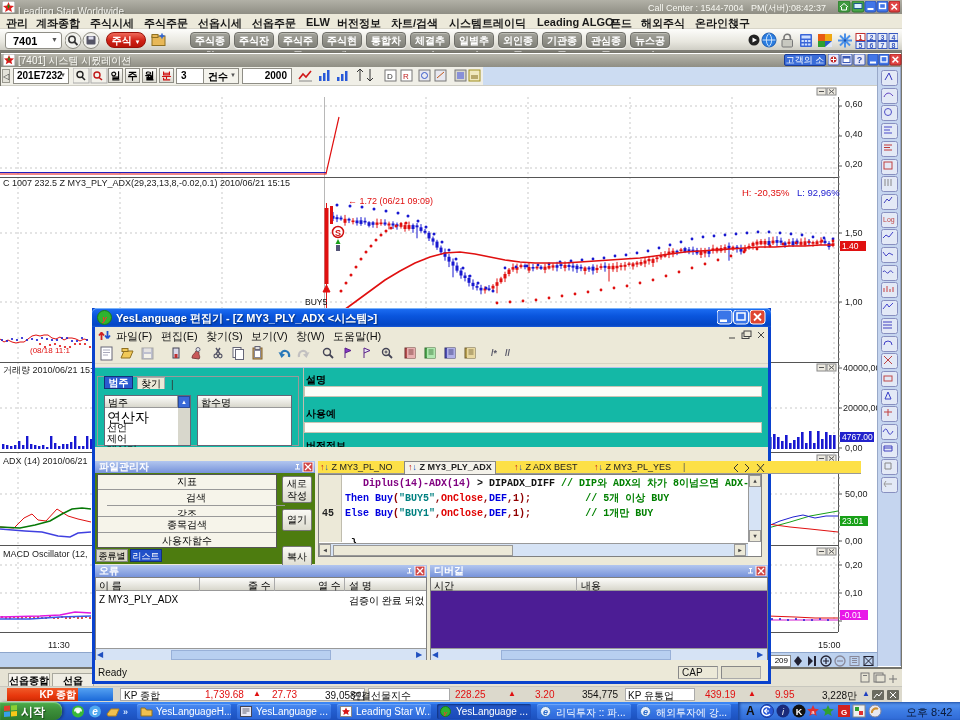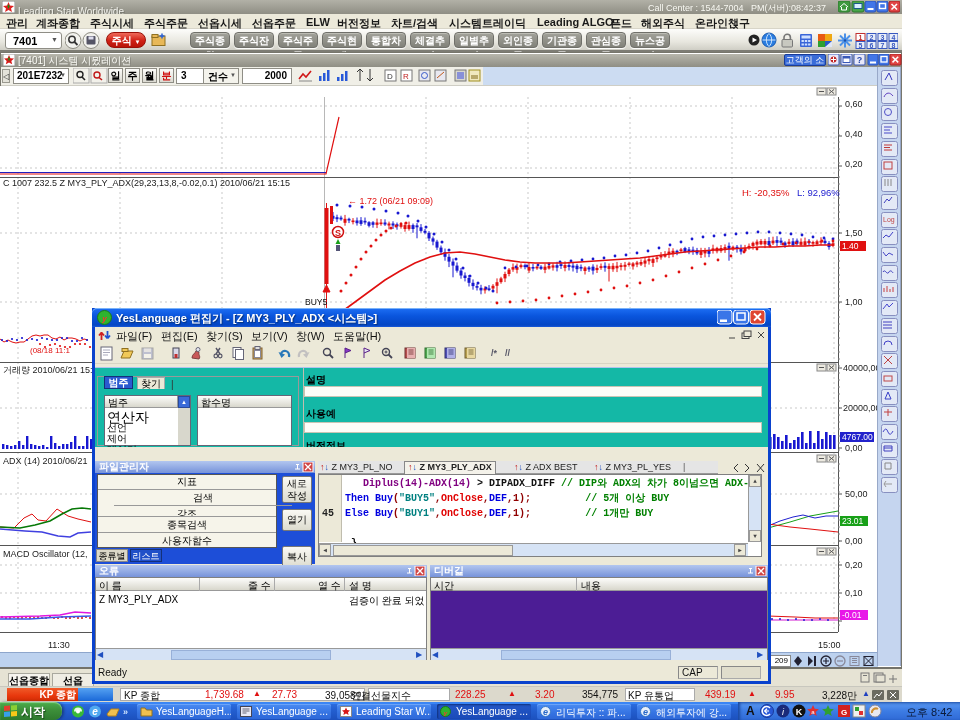--- a/index.html
+++ b/index.html
@@ -1011,36 +1011,36 @@
     <span class="abs" style="left:211px;top:71px;font-size:10px;font-weight:bold">버전정보</span>
   </div>
 
   <div class="abs phead" style="left:95px;top:461px;width:220px">파일관리자
     <svg class="abs" style="left:197px;top:1px" width="22" height="10">
         <path d="M3 7 h5 M5.5 7 V2.5 M4 2.5 h3" stroke="#fff" fill="none"></path>
         <rect x="11" y="0" width="10" height="10" fill="#d04545" stroke="#fff"></rect>
         <path d="M13 2 l6 6 M19 2 l-6 6" stroke="#fff" stroke-width="1.3"></path>
       </svg>
   </div>
-  <div class="abs" style="left:95px;top:473px;width:220px;height:91px;background:#1d4ed8">
+  <div class="abs" style="left:95px;top:473px;width:220px;height:91px;background:#4d7c0f">
     <div class="abs" style="left:2px;top:1px;width:180px;height:74px;background:#f6f4ea;border:1px solid #555">
       <div class="abs" style="left:0;top:0;width:178px;height:15px;border-bottom:1px solid #999;font-size:10px;text-align:center;line-height:14px">지표</div>
-      <div class="abs" style="left:16px;top:16px;width:178px;height:15px;border-bottom:1px solid #999;font-size:10px;text-align:center;line-height:14px">검색</div>
+      <div class="abs" style="left:9px;top:16px;width:178px;height:15px;border-bottom:1px solid #999;font-size:10px;text-align:center;line-height:14px">검색</div>
       <div class="abs" style="left:0;top:32px;width:178px;height:10px;border-bottom:1px solid #999;font-size:10px;text-align:center;line-height:13px;overflow:hidden">강조</div>
       <div class="abs" style="left:0;top:43px;width:178px;height:15px;border-bottom:1px solid #999;font-size:10px;text-align:center;line-height:14px">종목검색</div>
       <div class="abs" style="left:0;top:59px;width:178px;height:14px;font-size:10px;text-align:center;line-height:13px">사용자함수</div>
     </div>
     <span class="abs" style="left:187px;top:3px;width:30px;height:27px;background:linear-gradient(#faf9f4,#dddccf);border:1px solid #777;border-radius:2px;font-size:10px;text-align:center;line-height:12px;padding-top:1px">새로<br>작성</span>
     <span class="abs" style="left:187px;top:36px;width:30px;height:22px;background:linear-gradient(#faf9f4,#dddccf);border:1px solid #777;border-radius:2px;font-size:10px;text-align:center;line-height:20px">열기</span>
     <span class="abs" style="left:187px;top:73px;width:30px;height:22px;background:linear-gradient(#faf9f4,#dddccf);border:1px solid #777;border-radius:2px;font-size:10px;text-align:center;line-height:20px">복사</span>
     <span class="abs" style="left:1px;top:76px;width:32px;height:13px;background:#dcd9c8;border:1px solid #888;font-size:9px;text-align:center;line-height:12px">종류별</span>
     <span class="abs" style="left:35px;top:76px;width:32px;height:13px;background:#2050c8;border:1px solid #14307a;color:#fff;font-size:9px;text-align:center;line-height:12px">리스트</span>
   </div>
 
-  <div class="abs" style="left:318px;top:461px;width:400px;height:13px;background:#e5e5e5;border-bottom:1px solid #999;font-size:9px;color:#222">
+  <div class="abs" style="left:318px;top:461px;width:543px;height:13px;background:#fde047;border-bottom:1px solid #999;font-size:9px;color:#222">
     <span class="abs" style="left:2px;top:1px"><b style="color:#c02020">↑</b><b style="color:#2050c0">↓</b> Z MY3_PL_NO</span>
     <span class="abs" style="left:86px;top:0px;background:#f4f2ea;border:1px solid #888;border-bottom:0;height:13px;padding:0 3px;font-weight:bold"><b style="color:#c02020">↑</b><b style="color:#2050c0">↓</b> Z MY3_PLY_ADX</span>
     <span class="abs" style="left:196px;top:1px"><b style="color:#c02020">↑</b><b style="color:#2050c0">↓</b> Z ADX BEST</span>
     <span class="abs" style="left:276px;top:1px"><b style="color:#c02020">↑</b><b style="color:#2050c0">↓</b> Z MY3_PL_YES</span>
     <span class="abs" style="left:365px;top:1px;color:#555">|</span>
     <svg class="abs" style="left:415px;top:2px" width="34" height="10" stroke="#333" fill="none">
         <path d="M5 1 L1 5 L5 9"></path>
         <path d="M12 1 L16 5 L12 9"></path>
         <path d="M24 1 l7 8 M31 1 l-7 8"></path>
       </svg>

